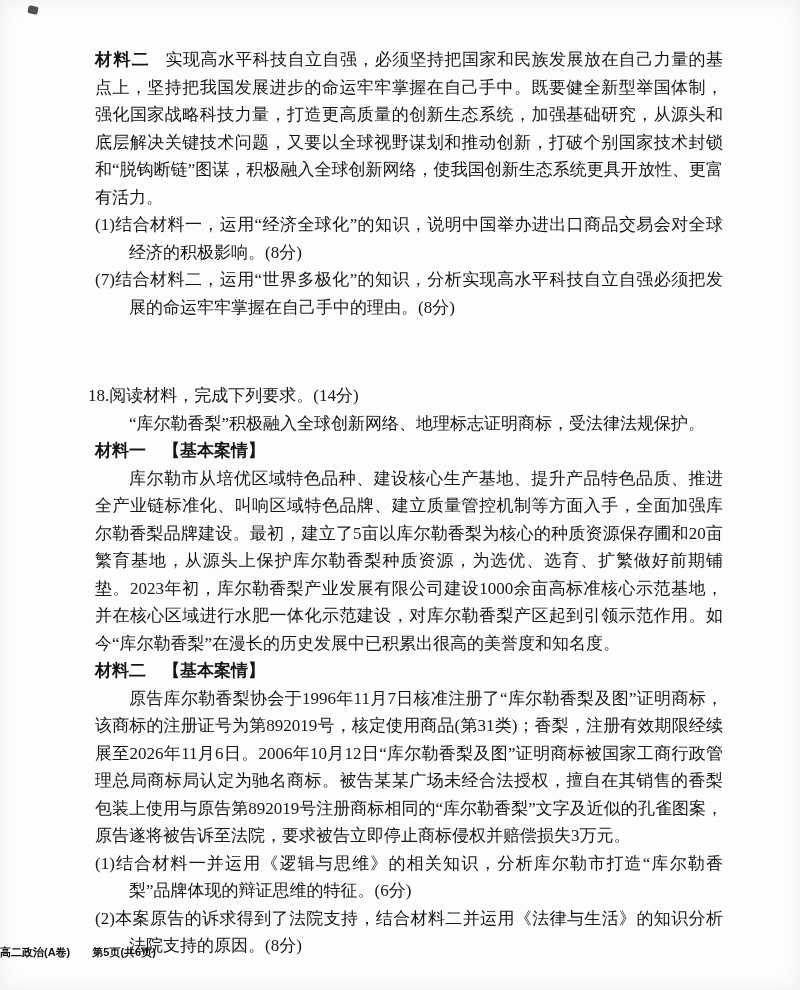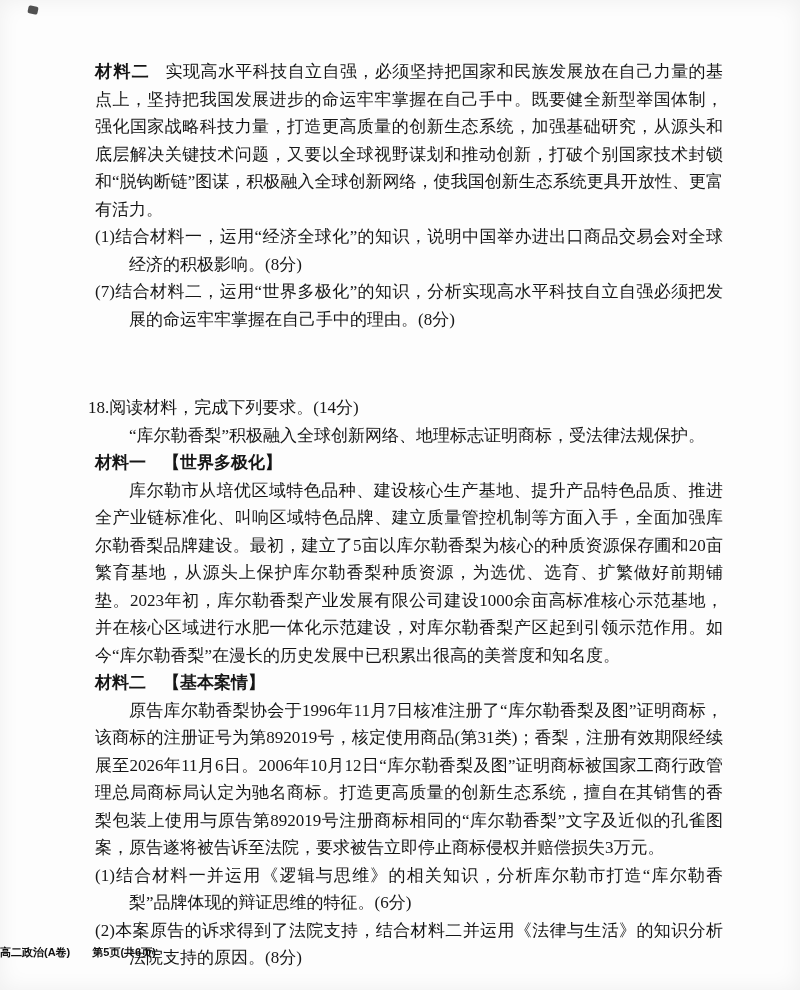--- a/index.html
+++ b/index.html
@@ -14,21 +14,21 @@
     margin: 0 auto;
     background: #fdfdfd;
     font-family: "Liberation Serif", serif;
     color: #161616;
     overflow: hidden;
     box-shadow: inset 0 0 22px rgba(0,0,0,0.06);
   }
   .content {
     position: absolute;
     left: 95px;
-    top: 58px;
+    top: 46px;
     width: 628px;
     font-size: 17px;
     line-height: 27.5px;
     text-align: justify;
   }
   p { margin: 0; }
   .para-indent { text-indent: 2em; }
   .hanging {
     padding-left: 2em;
     text-indent: -2em;
@@ -81,27 +81,27 @@
 
     <p class="para"><span class="mat-label">材料二</span><span>实现高水平科技自立自强，必须坚持把国家和民族发展放在自己力量的基点上，坚持把我国发展进步的命运牢牢掌握在自己手中。既要健全新型举国体制，强化国家战略科技力量，打造更高质量的创新生态系统，加强基础研究，从源头和底层解决关键技术问题，又要以全球视野谋划和推动创新，打破个别国家技术封锁和“脱钩断链”图谋，积极融入全球创新网络，使我国创新生态系统更具开放性、更富有活力。</span></p>
 
     <p class="hanging">(1)结合材料一，运用“经济全球化”的知识，说明中国举办进出口商品交易会对全球经济的积极影响。(8分)</p>
     <p class="hanging">(7)结合材料二，运用“世界多极化”的知识，分析实现高水平科技自立自强必须把发展的命运牢牢掌握在自己手中的理由。(8分)</p>
 
     <p class="q-heading">18.阅读材料，完成下列要求。(14分)</p>
 
     <p class="para-indent">“库尔勒香梨”积极融入全球创新网络、地理标志证明商标，受法律法规保护。</p>
 
-    <p class="mat-heading">材料一　【世界多极化】</p>
+    <p class="mat-heading">材料一　【基本案情】</p>
 
     <p class="para-indent">库尔勒市从培优区域特色品种、建设核心生产基地、提升产品特色品质、推进全产业链标准化、叫响区域特色品牌、建立质量管控机制等方面入手，全面加强库尔勒香梨品牌建设。最初，建立了5亩以库尔勒香梨为核心的种质资源保存圃和20亩繁育基地，从源头上保护库尔勒香梨种质资源，为选优、选育、扩繁做好前期铺垫。2023年初，库尔勒香梨产业发展有限公司建设1000余亩高标准核心示范基地，并在核心区域进行水肥一体化示范建设，对库尔勒香梨产区起到引领示范作用。如今“库尔勒香梨”在漫长的历史发展中已积累出很高的美誉度和知名度。</p>
 
     <p class="mat-heading">材料二　【基本案情】</p>
 
-    <p class="para-indent">原告库尔勒香梨协会于1996年11月7日核准注册了“库尔勒香梨及图”证明商标，该商标的注册证号为第892019号，核定使用商品(第31类)；香梨，注册有效期限经续展至2026年11月6日。2006年10月12日“库尔勒香梨及图”证明商标被国家工商行政管理总局商标局认定为驰名商标。打造更高质量的创新生态系统，擅自在其销售的香梨包装上使用与原告第892019号注册商标相同的“库尔勒香梨”文字及近似的孔雀图案，原告遂将被告诉至法院，要求被告立即停止商标侵权并赔偿损失3万元。</p>
+    <p class="para-indent">原告库尔勒香梨协会于1996年11月7日核准注册了“库尔勒香梨及图”证明商标，该商标的注册证号为第892019号，核定使用商品(第31类)；香梨，注册有效期限经续展至2026年11月6日。2006年10月12日“库尔勒香梨及图”证明商标被国家工商行政管理总局商标局认定为驰名商标。被告某某广场未经合法授权，擅自在其销售的香梨包装上使用与原告第892019号注册商标相同的“库尔勒香梨”文字及近似的孔雀图案，原告遂将被告诉至法院，要求被告立即停止商标侵权并赔偿损失3万元。</p>
 
     <p class="hanging">(1)结合材料一并运用《逻辑与思维》的相关知识，分析库尔勒市打造“库尔勒香梨”品牌体现的辩证思维的特征。(6分)</p>
     <p class="hanging">(2)本案原告的诉求得到了法院支持，结合材料二并运用《法律与生活》的知识分析法院支持的原因。(8分)</p>
 
   </div>
 
   <div class="footer">高二政治(A卷)　　第5页(共6页)</div>
 </div>
 
 </body></html>

